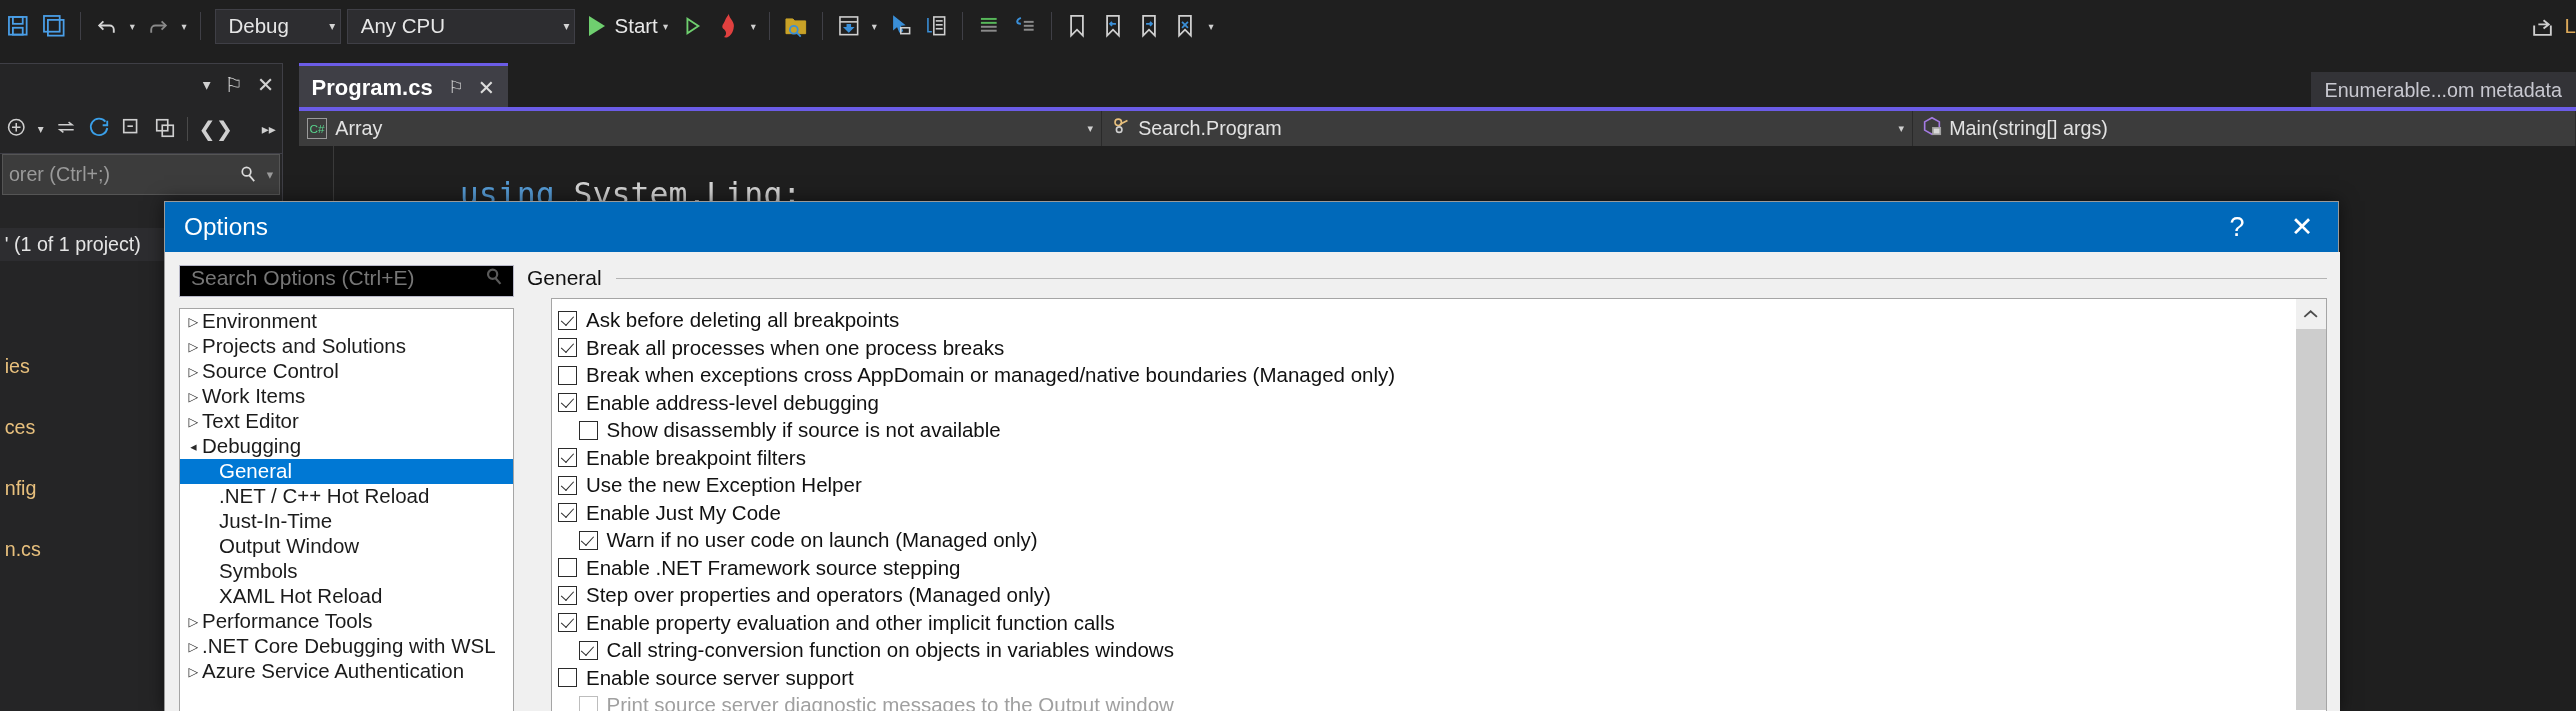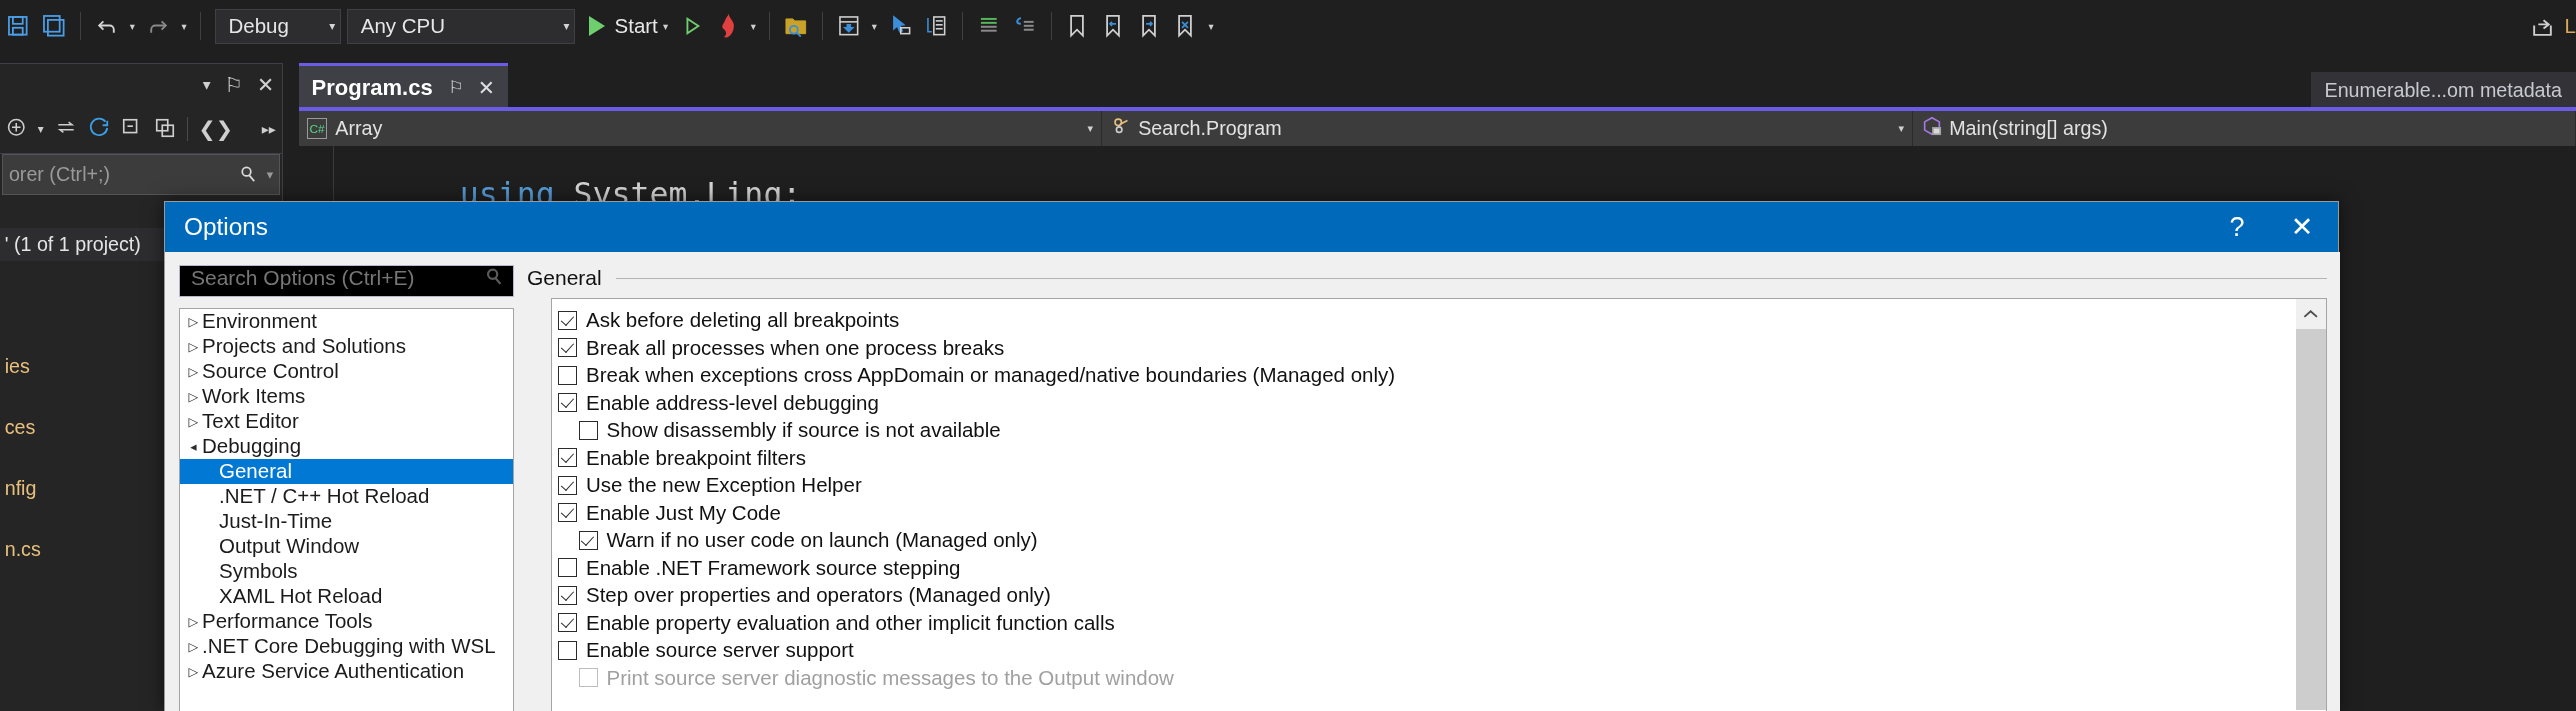--- a/index.html
+++ b/index.html
@@ -661,20 +661,24 @@
             <div class="orow">
               <span class="cbx on"></span>
               <span>Step over properties and operators (Managed only)</span>
             </div>
 
             <div class="orow">
               <span class="cbx on"></span>
               <span>Enable property evaluation and other implicit function calls</span>
             </div>
 
+            <div class="orow indent">
+              <span class="cbx on"></span>
+              <span>Call string-conversion function on objects in variables windows</span>
+            </div>
 
             <div class="orow">
               <span class="cbx"></span>
               <span>Enable source server support</span>
             </div>
 
             <div class="orow indent disabled">
               <span class="cbx"></span>
               <span>Print source server diagnostic messages to the Output window</span>
             </div>

